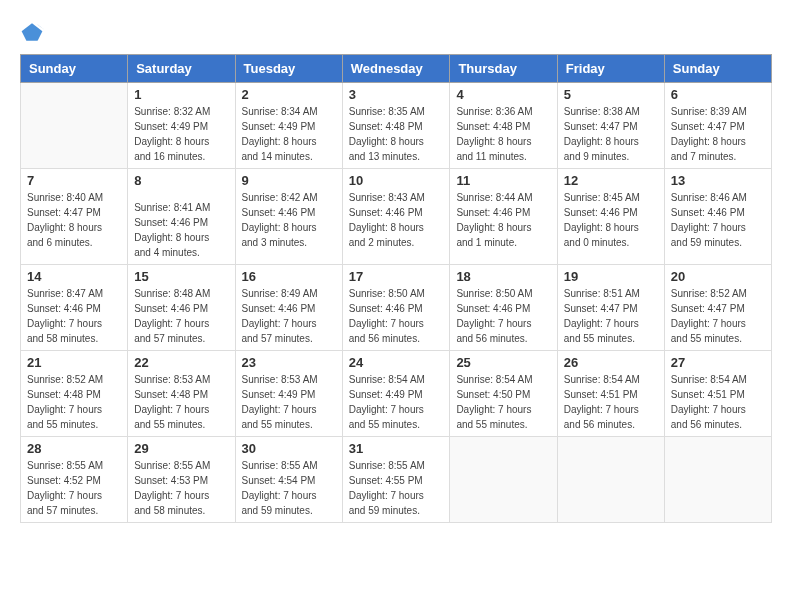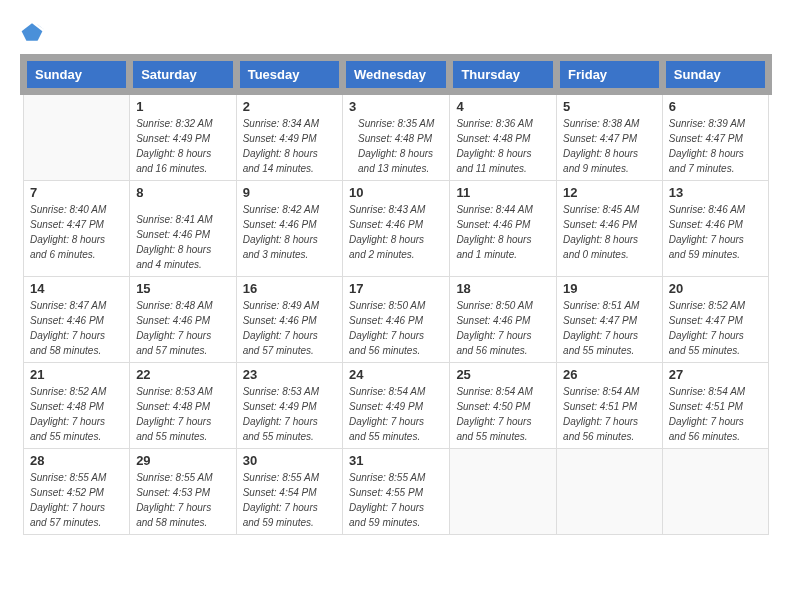--- a/index.html
+++ b/index.html
@@ -52,21 +52,21 @@
       border-collapse: collapse;
       border: 1px solid #ccc;
     }
     .calendar th {
       background-color: #3a74c9;
       color: #fff;
       text-align: left;
       padding: 6px 8px;
       font-size: 13px;
       font-weight: bold;
-      border: 7px solid #a3a3a3;
+      border: 1px solid #a3a3a3;
     }
     .calendar td {
       vertical-align: top;
       padding: 4px 6px;
       border: 1px solid #ddd;
       width: 108px;
       min-height: 80px;
       font-size: 10.5px;
       color: #333;
       background: #fff;
@@ -78,21 +78,20 @@
       font-size: 13px;
       font-weight: bold;
       color: #333;
       display: block;
       margin-bottom: 2px;
     }
     .day-info {
       font-size: 10px;
       color: #444;
       line-height: 1.5;
-      font-style: italic;
     }
   </style>
 </head>
 <body>
 
 <div class="header-area">
   <div class="logo">
     <svg class="logo-icon" viewBox="0 0 30 30">
       <polygon points="15,4 28,14 22,26 8,26 2,14" fill="#4a90d9"></polygon>
       <polygon points="20,4 30,12 25,8" fill="#2a6bb0"></polygon>
@@ -132,21 +131,21 @@
         </td>
         <td>
           <span class="day-number">2</span>
           <div class="day-info" style="white-space: pre-line;">Sunrise: 8:34 AM
 Sunset: 4:49 PM
 Daylight: 8 hours
 and 14 minutes.</div>
         </td>
         <td>
           <span class="day-number">3</span>
-          <div class="day-info" style="white-space: pre-line; margin-left: 9px;">Sunrise: 8:35 AM
+          <div class="day-info" style="white-space: pre-line;">Sunrise: 8:35 AM
 Sunset: 4:48 PM
 Daylight: 8 hours
 and 13 minutes.</div>
         </td>
         <td>
           <span class="day-number">4</span>
           <div class="day-info" style="white-space: pre-line;">Sunrise: 8:36 AM
 Sunset: 4:48 PM
 Daylight: 8 hours
 and 11 minutes.</div>

